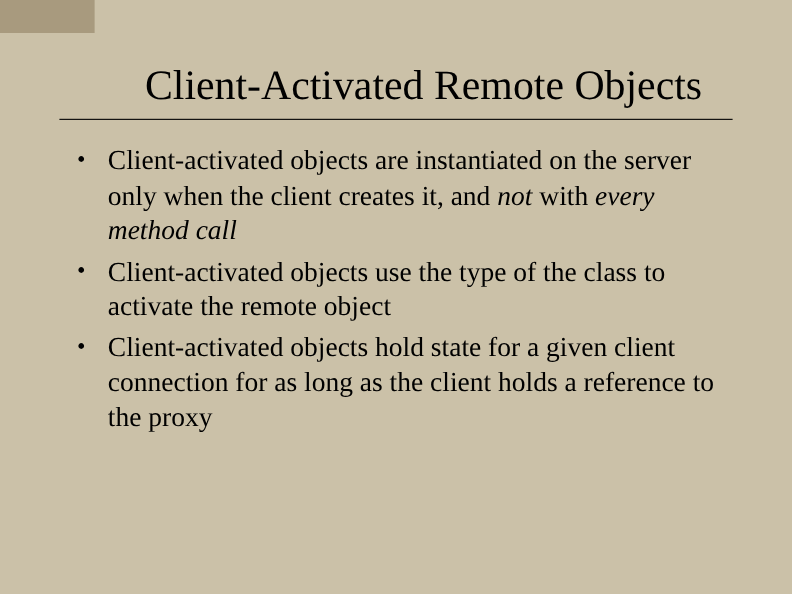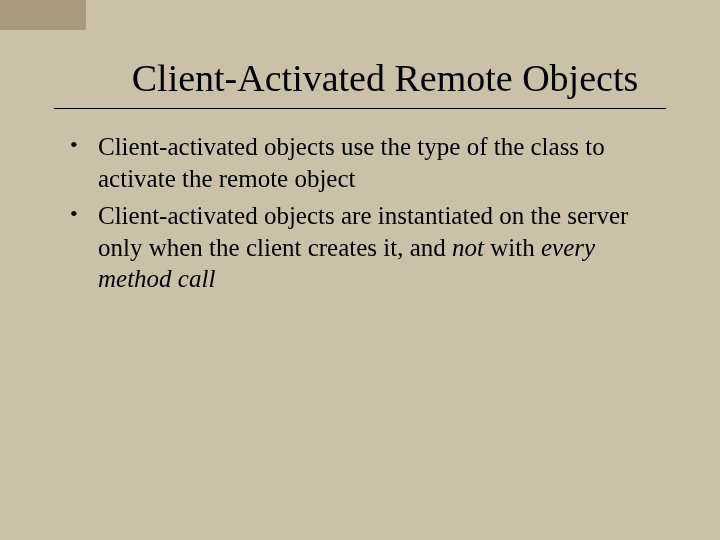--- a/index.html
+++ b/index.html
@@ -70,20 +70,23 @@
 
 <div class="tab"></div>
 
 <div class="slide">
 
   <h1 class="title">Client-Activated Remote Objects</h1>
   <hr class="rule">
 
   <ul class="bullets">
     <li>
+      <span>Client-activated objects are instantiated on the server only when the client creates it, and </span><span class="it">not</span><span> with </span><span class="it">every method call</span>
+    </li>
+    <li>
       <span>Client-activated objects use the type of the class to activate the remote object</span>
     </li>
     <li>
-      <span>Client-activated objects are instantiated on the server only when the client creates it, and </span><span class="it">not</span><span> with </span><span class="it">every method call</span>
+      <span>Client-activated objects hold state for a given client connection for as long as the client holds a reference to the proxy</span>
     </li>
   </ul>
 
 </div>
 
 </body></html>

